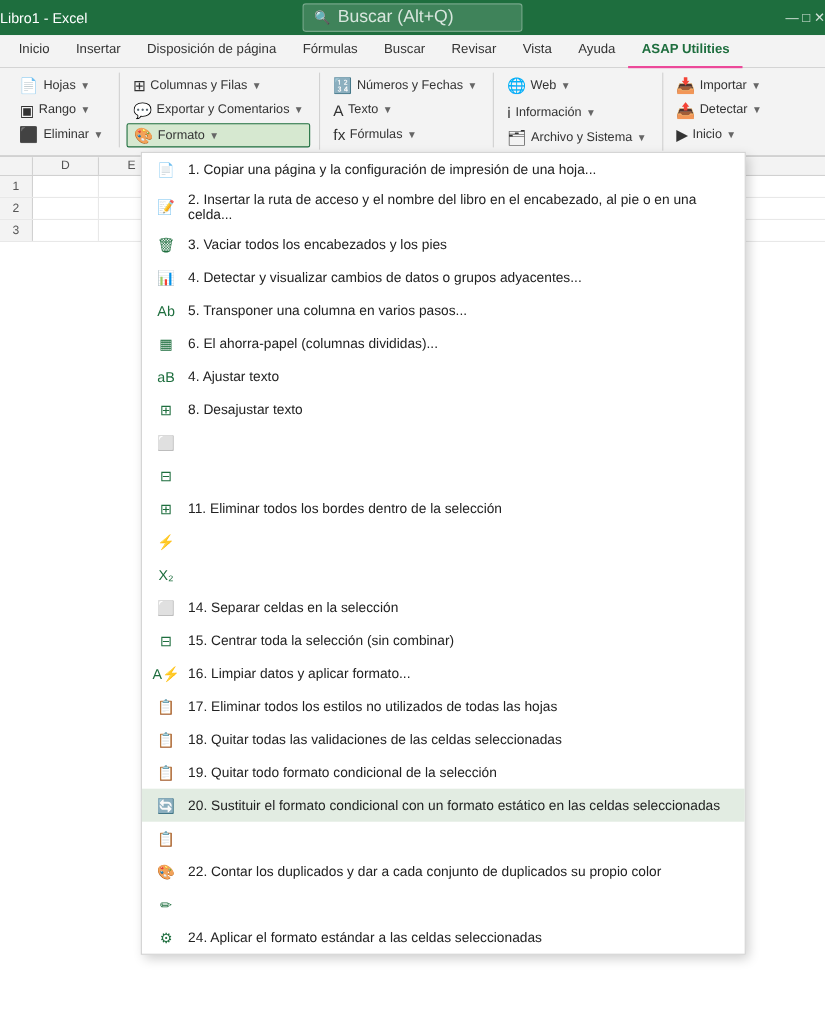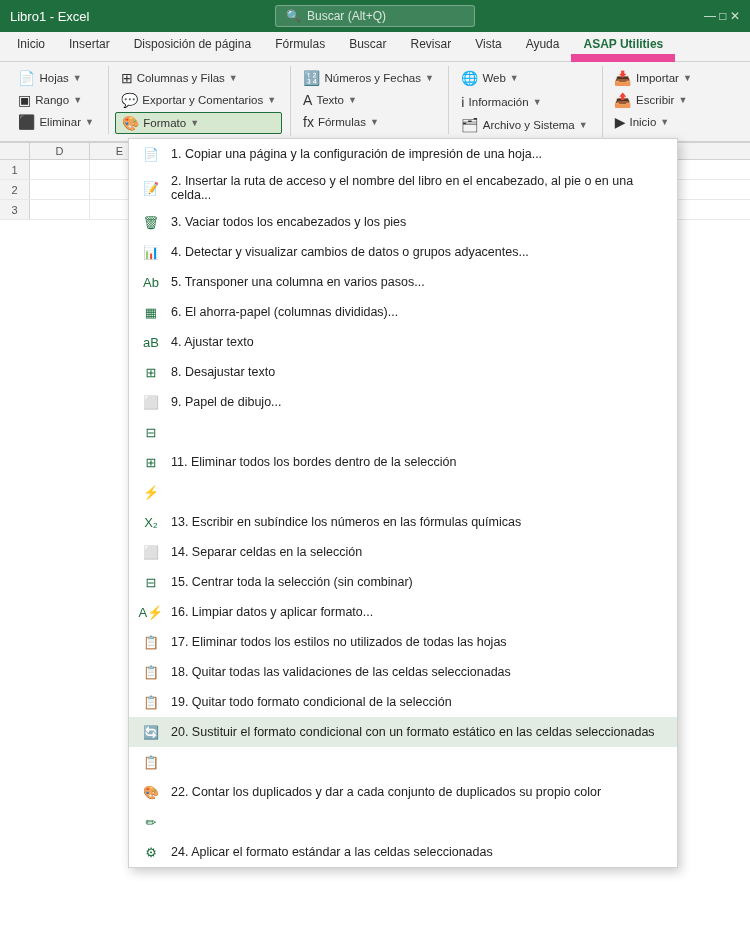--- a/index.html
+++ b/index.html
@@ -5,21 +5,21 @@
     * { margin: 0; padding: 0; box-sizing: border-box; }
     body { font-family: 'Segoe UI', Arial, sans-serif; font-size: 13px; background: #fff; width: 750px; height: 938px; overflow: hidden; }
 
     
     .title-bar {
       background: #1e6e3e;
       color: #fff;
       height: 32px;
       display: flex;
       align-items: center;
-      padding: 0 10px;
+      padding: 0 0;
       font-size: 13px;
     }
     .title-bar-left { flex: 1; }
     .title-bar-search {
       background: rgba(255,255,255,0.15);
       border: 1px solid rgba(255,255,255,0.3);
       border-radius: 3px;
       padding: 3px 10px;
       color: #fff;
       font-size: 12px;
@@ -43,21 +43,21 @@
       padding: 5px 12px;
       font-size: 12px;
       cursor: pointer;
       color: #333;
       border: none;
       background: none;
       height: 30px;
     }
     .ribbon-tab.active {
       color: #1e6e3e;
-      border-bottom: 8px solid #ec4899;
+      border-bottom: 2px solid #ec4899;
       font-weight: 600;
     }
 
     
     .ribbon-toolbar {
       background: #f3f3f3;
       border-bottom: 2px solid #d1d1d1;
       padding: 4px 8px;
       display: flex;
       gap: 2px;
@@ -167,21 +167,21 @@
     }
     .menu-text { flex: 1; }
   </style>
 </head>
 <body>
 
 <div class="title-bar">
   <div class="title-bar-left">Libro1 - Excel</div>
   <div class="title-bar-search">
     <span>🔍</span>
-    <span style="opacity:0.8;font-size:12px;text-align:right;">Buscar (Alt+Q)</span>
+    <span style="opacity:0.8;font-size:16px;text-align:right;">Buscar (Alt+Q)</span>
   </div>
   <div class="title-bar-right">
     <span style="margin-left:10px; font-size:12px; opacity:0.8;">— □ ✕</span>
   </div>
 </div>
 
 <div class="ribbon-tabs">
   <div class="ribbon-tab">Inicio</div>
   <div class="ribbon-tab">Insertar</div>
   <div class="ribbon-tab">Disposición de página</div>
@@ -268,21 +268,21 @@
   </div>
 
   <div class="ribbon-group">
     <button class="ribbon-btn">
       <span class="icon">📥</span>
       <span>Importar</span>
       <span class="caret">▼</span>
     </button>
     <button class="ribbon-btn">
       <span class="icon">📤</span>
-      <span>Escribir</span>
+      <span>Detectar</span>
       <span class="caret">▼</span>
     </button>
     <button class="ribbon-btn">
       <span class="icon">▶</span>
       <span>Inicio</span>
       <span class="caret">▼</span>
     </button>
   </div>
 </div>
 
@@ -369,35 +369,33 @@
       <div class="menu-item">
         <span class="menu-icon" style="color: rgb(30, 110, 62); font-size: 13px;">aB</span>
         <span class="menu-text">4. Ajustar texto</span>
       </div>
       <div class="menu-item">
         <span class="menu-icon" style="color: rgb(30, 110, 62); font-size: 13px;">⊞</span>
         <span class="menu-text">8. Desajustar texto</span>
       </div>
       <div class="menu-item">
         <span class="menu-icon" style="color: rgb(30, 110, 62); font-size: 13px;">⬜</span>
-        <span class="menu-text">9. Papel de dibujo...</span>
       </div>
       <div class="menu-item">
         <span class="menu-icon" style="color: rgb(30, 110, 62); font-size: 13px;">⊟</span>
       </div>
       <div class="menu-item">
         <span class="menu-icon" style="color: rgb(30, 110, 62); font-size: 13px;">⊞</span>
         <span class="menu-text">11. Eliminar todos los bordes dentro de la selección</span>
       </div>
       <div class="menu-item">
         <span class="menu-icon" style="color: rgb(30, 110, 62); font-size: 13px;">⚡</span>
       </div>
       <div class="menu-item">
         <span class="menu-icon" style="color: rgb(30, 110, 62); font-size: 13px;">X₂</span>
-        <span class="menu-text">13. Escribir en subíndice los números en las fórmulas químicas</span>
       </div>
       <div class="menu-item">
         <span class="menu-icon" style="color: rgb(30, 110, 62); font-size: 13px;">⬜</span>
         <span class="menu-text">14. Separar celdas en la selección</span>
       </div>
       <div class="menu-item">
         <span class="menu-icon" style="color: rgb(30, 110, 62); font-size: 13px;">⊟</span>
         <span class="menu-text">15. Centrar toda la selección (sin combinar)</span>
       </div>
       <div class="menu-item">

